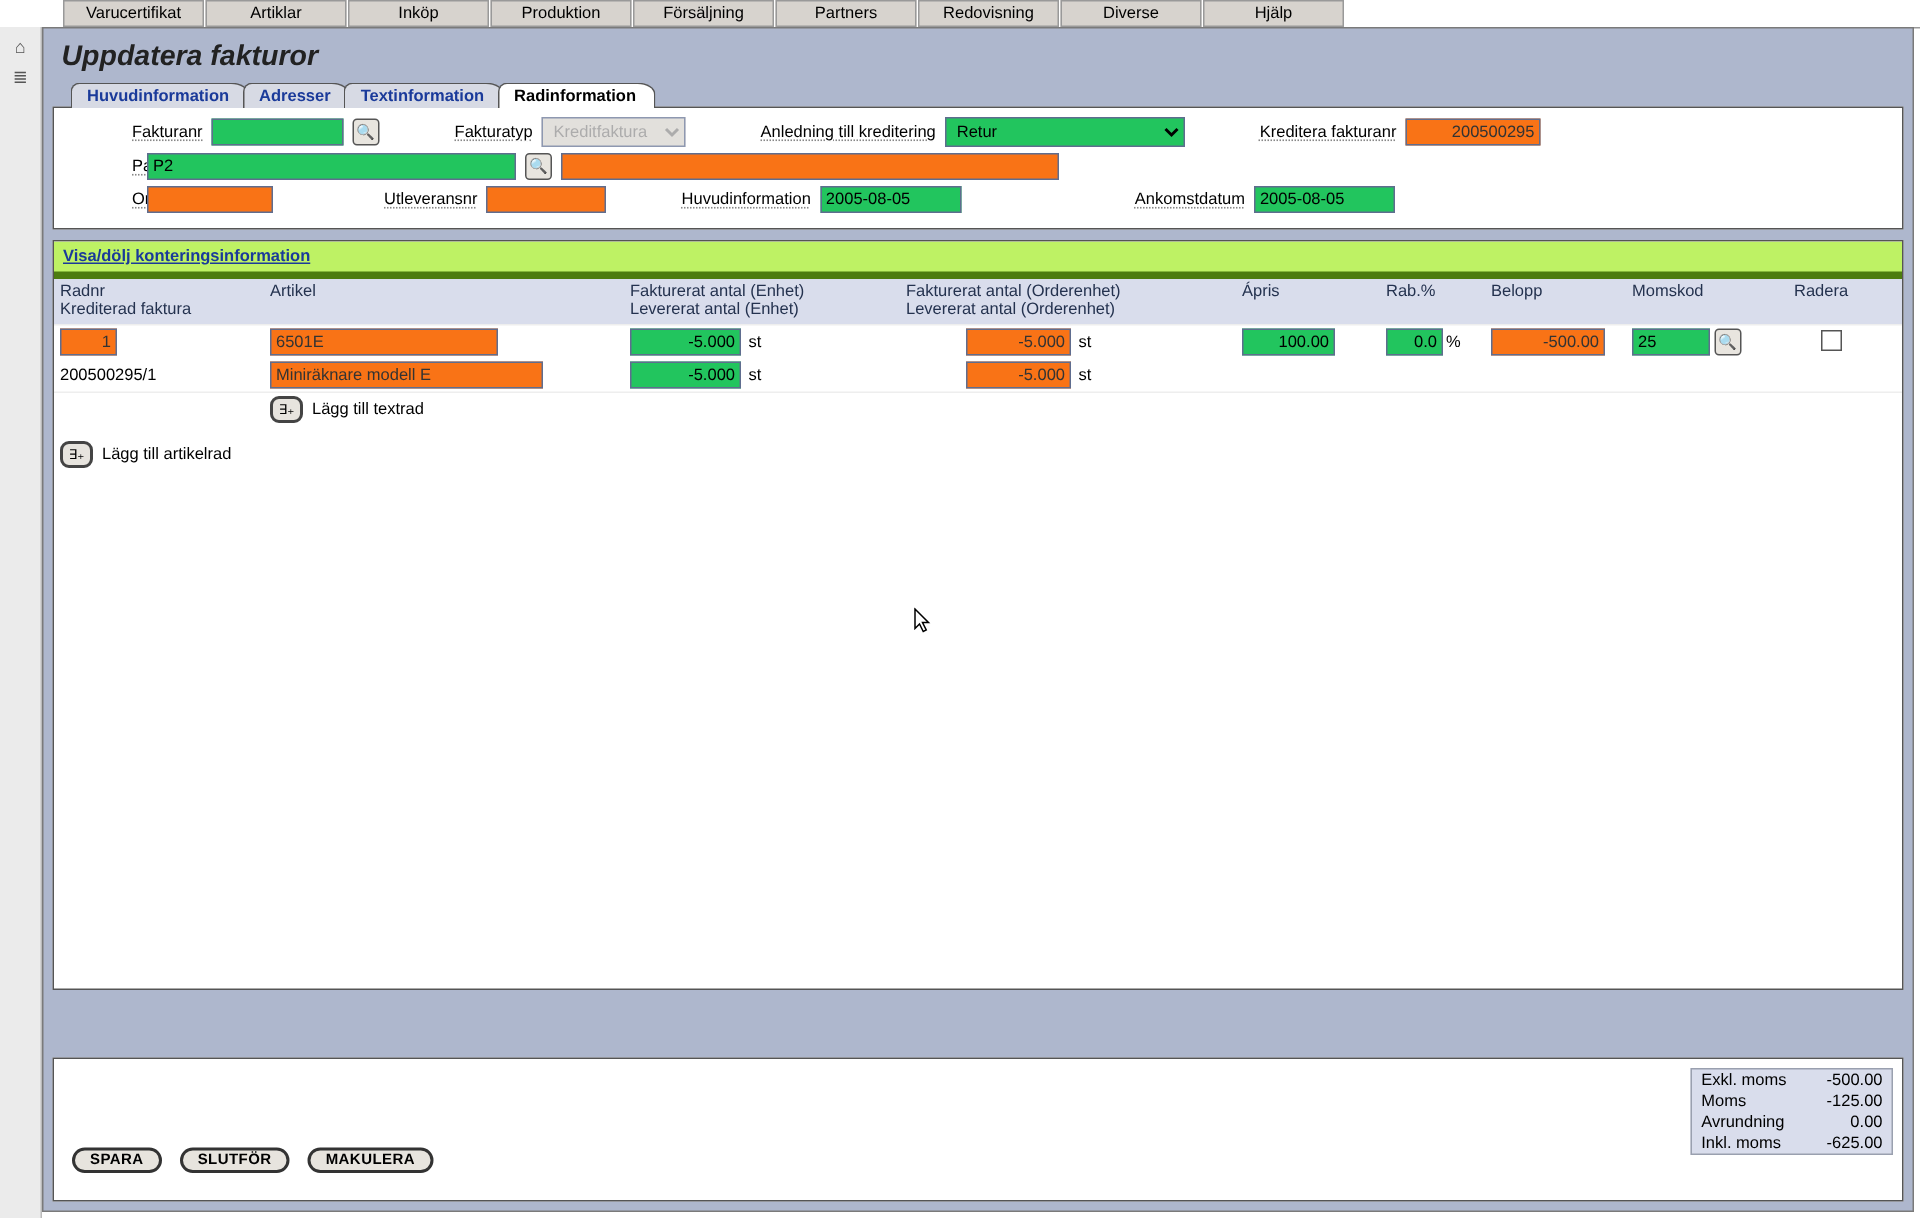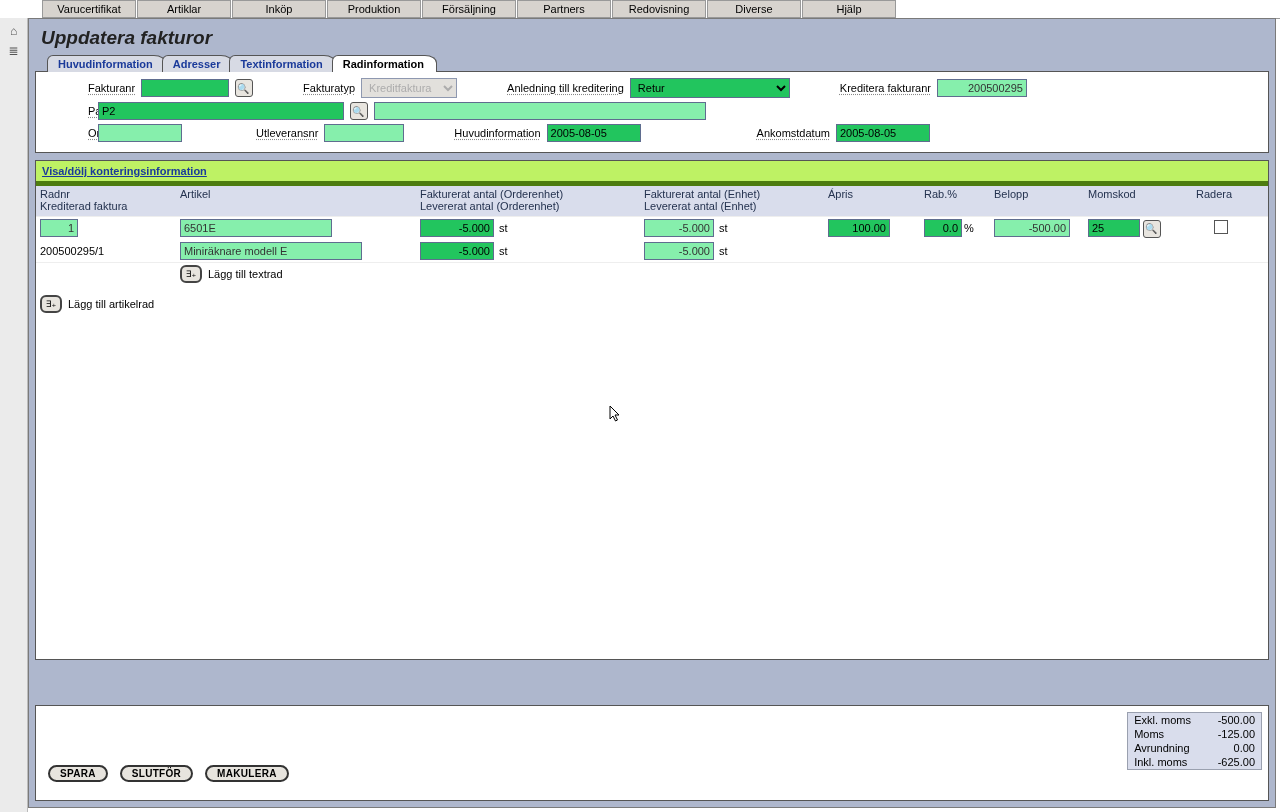--- a/index.html
+++ b/index.html
@@ -85,21 +85,21 @@
 }
 .form-row { display:flex; align-items:center; margin-bottom: 4px; flex-wrap: wrap; gap: 4px 6px;}
 .lbl { font-size: 11px; text-decoration: underline dotted #888; text-underline-offset: 2px; padding-left: 44px; }
 input[type=text], .ro-input, select {
   font-size: 11px;
   border: 1px solid #5f6d8f;
   padding: 1px 3px;
   height: 18px;
   background: #22c55e;
 }
-.ro-input { background: #86efac; color:#333; display:inline-flex; align-items:center; }
+.ro-input { background: #f97316; color:#333; display:inline-flex; align-items:center; }
 select { height: 20px; }
 select.disabled { background:#d7d3ce; color:#8a8a8a; }
 .lookup-btn {
   width: 18px; height: 18px;
   border: 1px solid #555;
   background: #e8e5df;
   display:inline-flex; align-items:center; justify-content:center;
   cursor:pointer;
   border-radius:3px;
   font-size:10px;
@@ -232,27 +232,27 @@
   <div class="grid-panel">
     <div class="grid-header">
       <span class="section-link">Visa/dölj konteringsinformation</span>
     </div>
     <div class="col-head-row">
       <div class="col-head" style="width:140px">
         <div>Radnr</div>
         <div>Krediterad faktura</div>
       </div>
       <div class="col-head" style="width:240px">Artikel</div>
+      <div class="col-head" style="width:184px">
+        <div>Fakturerat antal (Enhet)</div>
+        <div>Levererat antal (Enhet)</div>
+      </div>
       <div class="col-head" style="width:224px">
         <div>Fakturerat antal (Orderenhet)</div>
         <div>Levererat antal (Orderenhet)</div>
-      </div>
-      <div class="col-head" style="width:184px">
-        <div>Fakturerat antal (Enhet)</div>
-        <div>Levererat antal (Enhet)</div>
       </div>
       <div class="col-head" style="width:96px">Ápris</div>
       <div class="col-head" style="width:70px">Rab.%</div>
       <div class="col-head" style="width:94px">Belopp</div>
       <div class="col-head" style="width:108px">Momskod</div>
       <div class="col-head" style="width:50px">Radera</div>
     </div>
 
     <div class="grid-row">
       <div style="width:140px">

